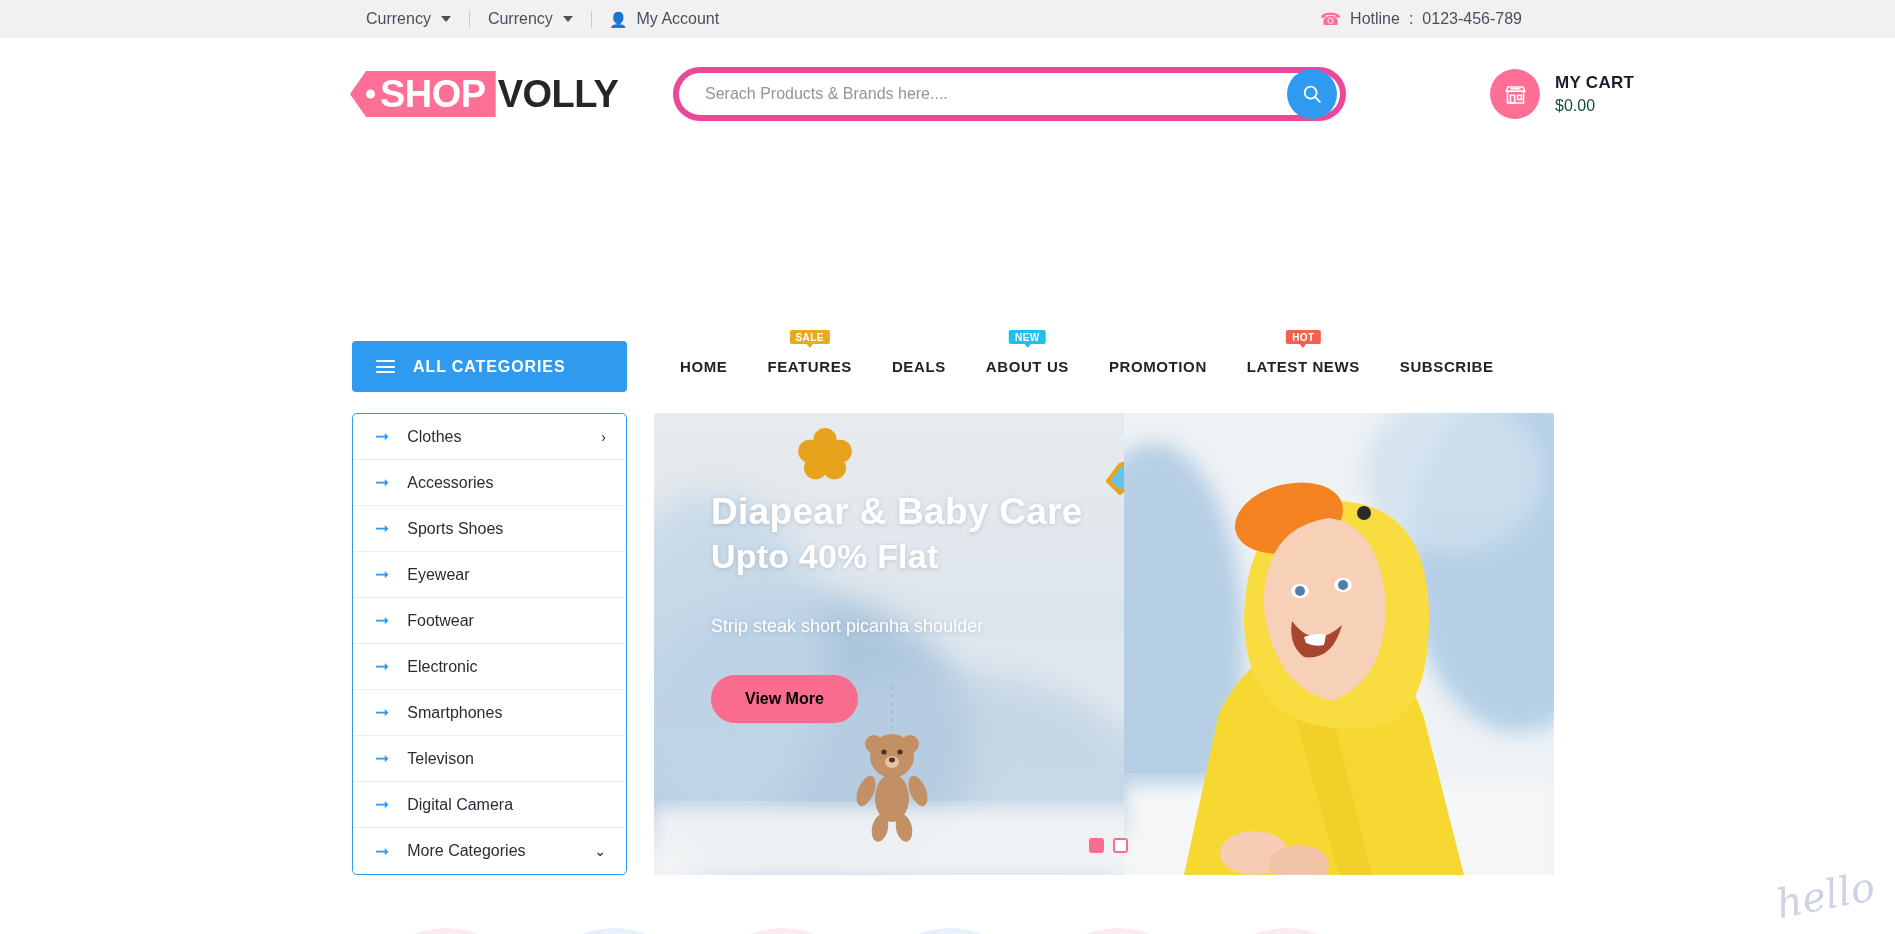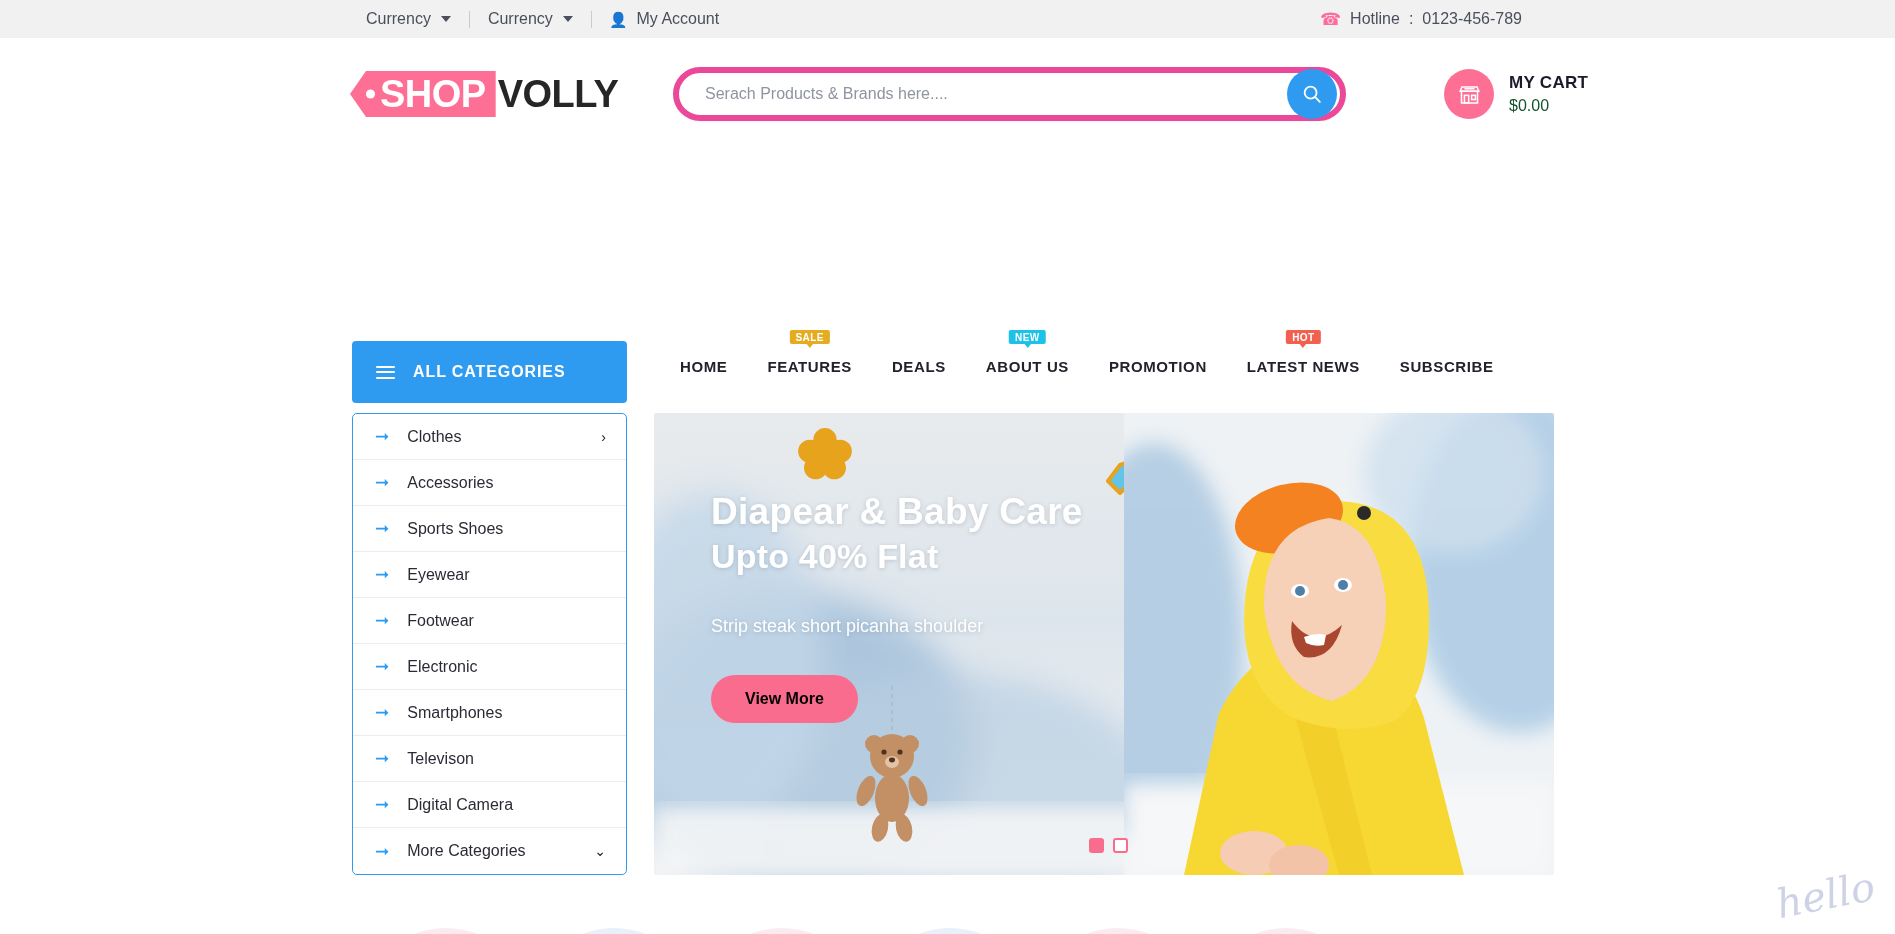--- a/index.html
+++ b/index.html
@@ -135,21 +135,21 @@
     border: none;
     cursor: pointer;
     display: flex;
     align-items: center;
     justify-content: center;
     flex: none;
   }
 
   .cart {
     position: absolute;
-    left: 1444px;
+    left: 1490px;
     display: flex;
     align-items: center;
     gap: 15px;
   }
   .cart-circle {
     width: 50px; height: 50px;
     border-radius: 50%;
     background: #fd6f95;
     display: flex;
     align-items: center;
@@ -168,21 +168,21 @@
   
   .main {
     position: relative;
     height: 100%;
   }
 
   
   .allcat-btn {
     position: absolute;
     left: 352px; top: 191px;
-    width: 275px; height: 62px;
+    width: 275px; height: 51px;
     background: #2f9bf0;
     border-radius: 4px;
     display: flex;
     align-items: center;
     color: #fff;
     cursor: pointer;
   }
   .burger {
     margin: 0 18px 0 24px;
     width: 19px; height: 13px;

